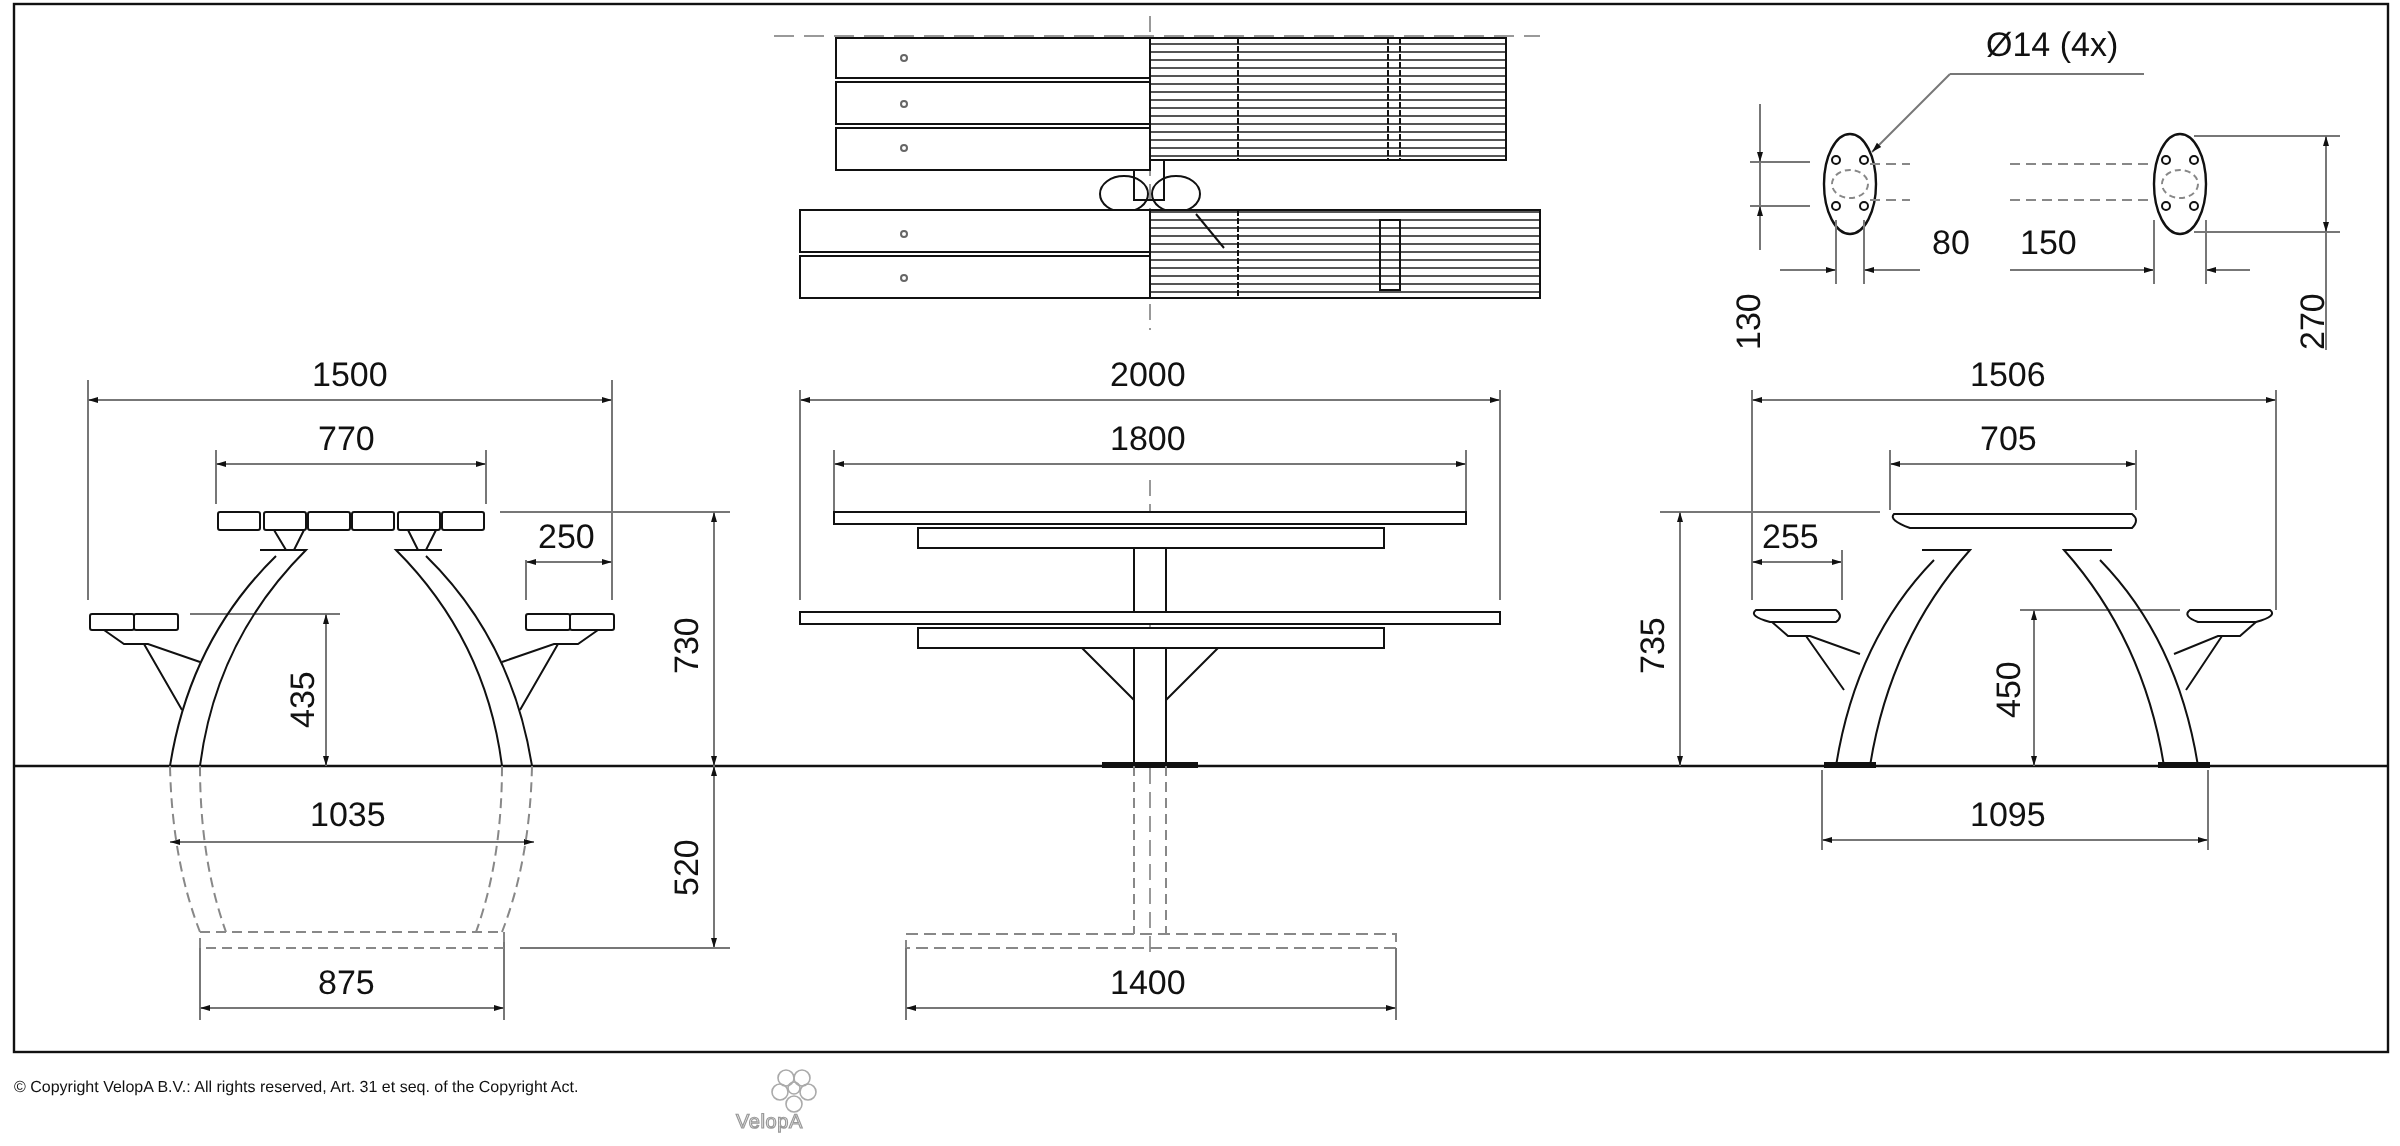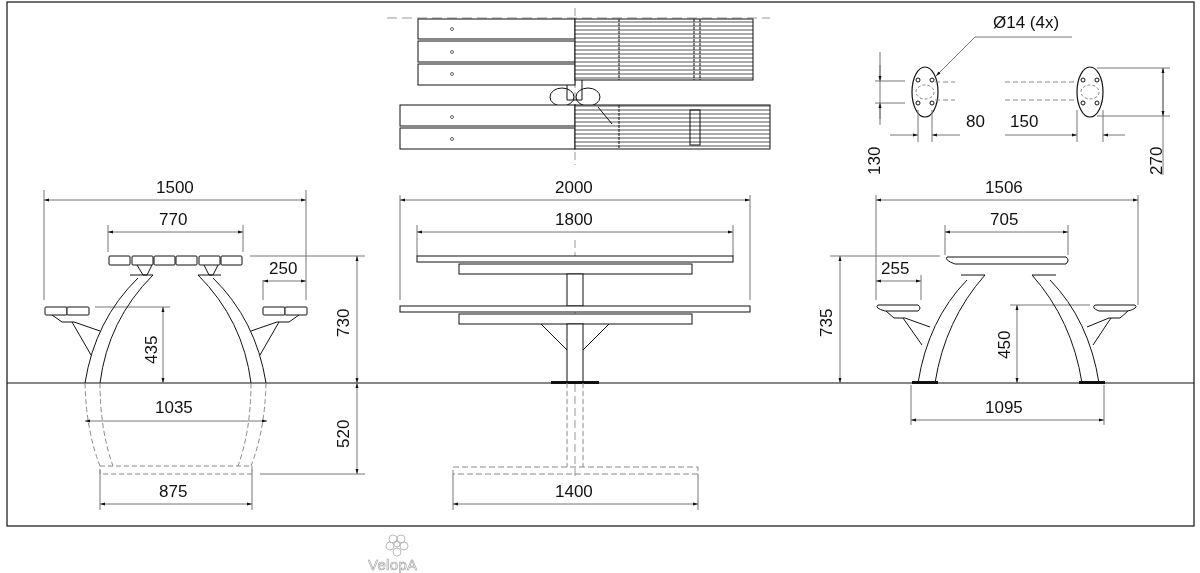--- a/index.html
+++ b/index.html
@@ -1,21 +1,21 @@
 <!DOCTYPE html>
 <html><head>
 <meta charset="utf-8">
 <style>
   html, body { margin: 0; padding: 0; background: #ffffff; }
   body { width: 1200px; height: 573px; position: relative; overflow: hidden; font-family: "Liberation Sans", sans-serif; }
   #drawing { position: absolute; left: 0; top: 0; }
   .dim-text { font-family: "Liberation Sans", sans-serif; font-size: 17px; fill: #111; }
   .footer { position: absolute; left: 7px; top: 538px; font-size: 8px; line-height: 11px; color: #111; font-family: "Liberation Sans", sans-serif; }
   .logo { position: absolute; left: 368px; top: 533px; width: 60px; height: 40px; }
-  .logo-text { position: absolute; left: 368px; top: 556px; font-size: 15px; color: #fff; -webkit-text-stroke: 0.6px #999; font-family: "Liberation Sans", sans-serif; letter-spacing: 0.3px; }
+  .logo-text { position: absolute; left: 368px; top: 556px; font-size: 10px; color: #fff; -webkit-text-stroke: 0.6px #999; font-family: "Liberation Sans", sans-serif; letter-spacing: 0.3px; }
 </style>
 </head>
 <body>
 
 <svg id="drawing" width="1200" height="573" viewBox="0 0 1200 573" xmlns="http://www.w3.org/2000/svg">
   <defs>
     <marker id="arr" viewBox="0 0 10 10" refX="10" refY="5" markerWidth="14" markerHeight="5" orient="auto-start-reverse" markerUnits="userSpaceOnUse">
       <path d="M0,2 L10,5 L0,8 Z" fill="#111"></path>
     </marker>
     <pattern id="hatch" width="4" height="4" patternUnits="userSpaceOnUse">
@@ -221,20 +221,21 @@
     <text class="dim-text" x="985" y="193">1506</text>
     <text class="dim-text" x="990" y="225">705</text>
     <text class="dim-text" x="881" y="274">255</text>
     <text class="dim-text" transform="translate(832,337) rotate(-90)">735</text>
     <text class="dim-text" transform="translate(1010,359) rotate(-90)">450</text>
     <text class="dim-text" x="985" y="413">1095</text>
   </g>
 </svg>
 
 <div class="footer">
+  <div>©  Copyright VelopA B.V.: All rights reserved, Art. 31 et seq. of the Copyright Act.</div>
 </div>
 <svg class="logo" viewBox="0 0 60 40" xmlns="http://www.w3.org/2000/svg">
   <g fill="none" stroke="#aaa" stroke-width="0.8">
     <circle cx="25" cy="6" r="4"></circle>
       <circle cx="33" cy="6" r="4"></circle>
     <circle cx="22" cy="13" r="4"></circle>
       <circle cx="36" cy="13" r="4"></circle>
     <circle cx="29" cy="19" r="4"></circle>
       <circle cx="29" cy="11" r="3"></circle>
   </g>

